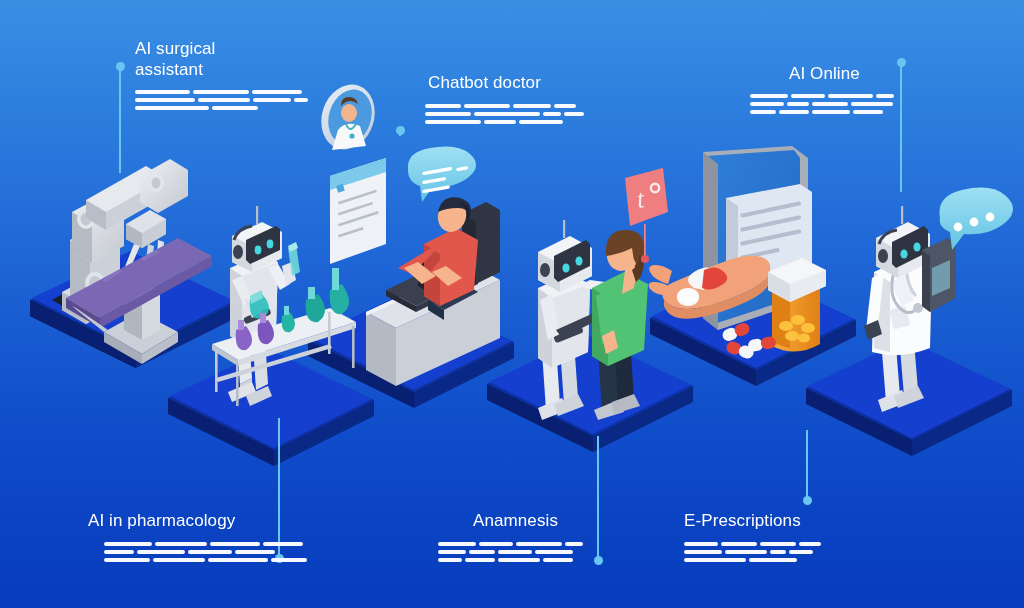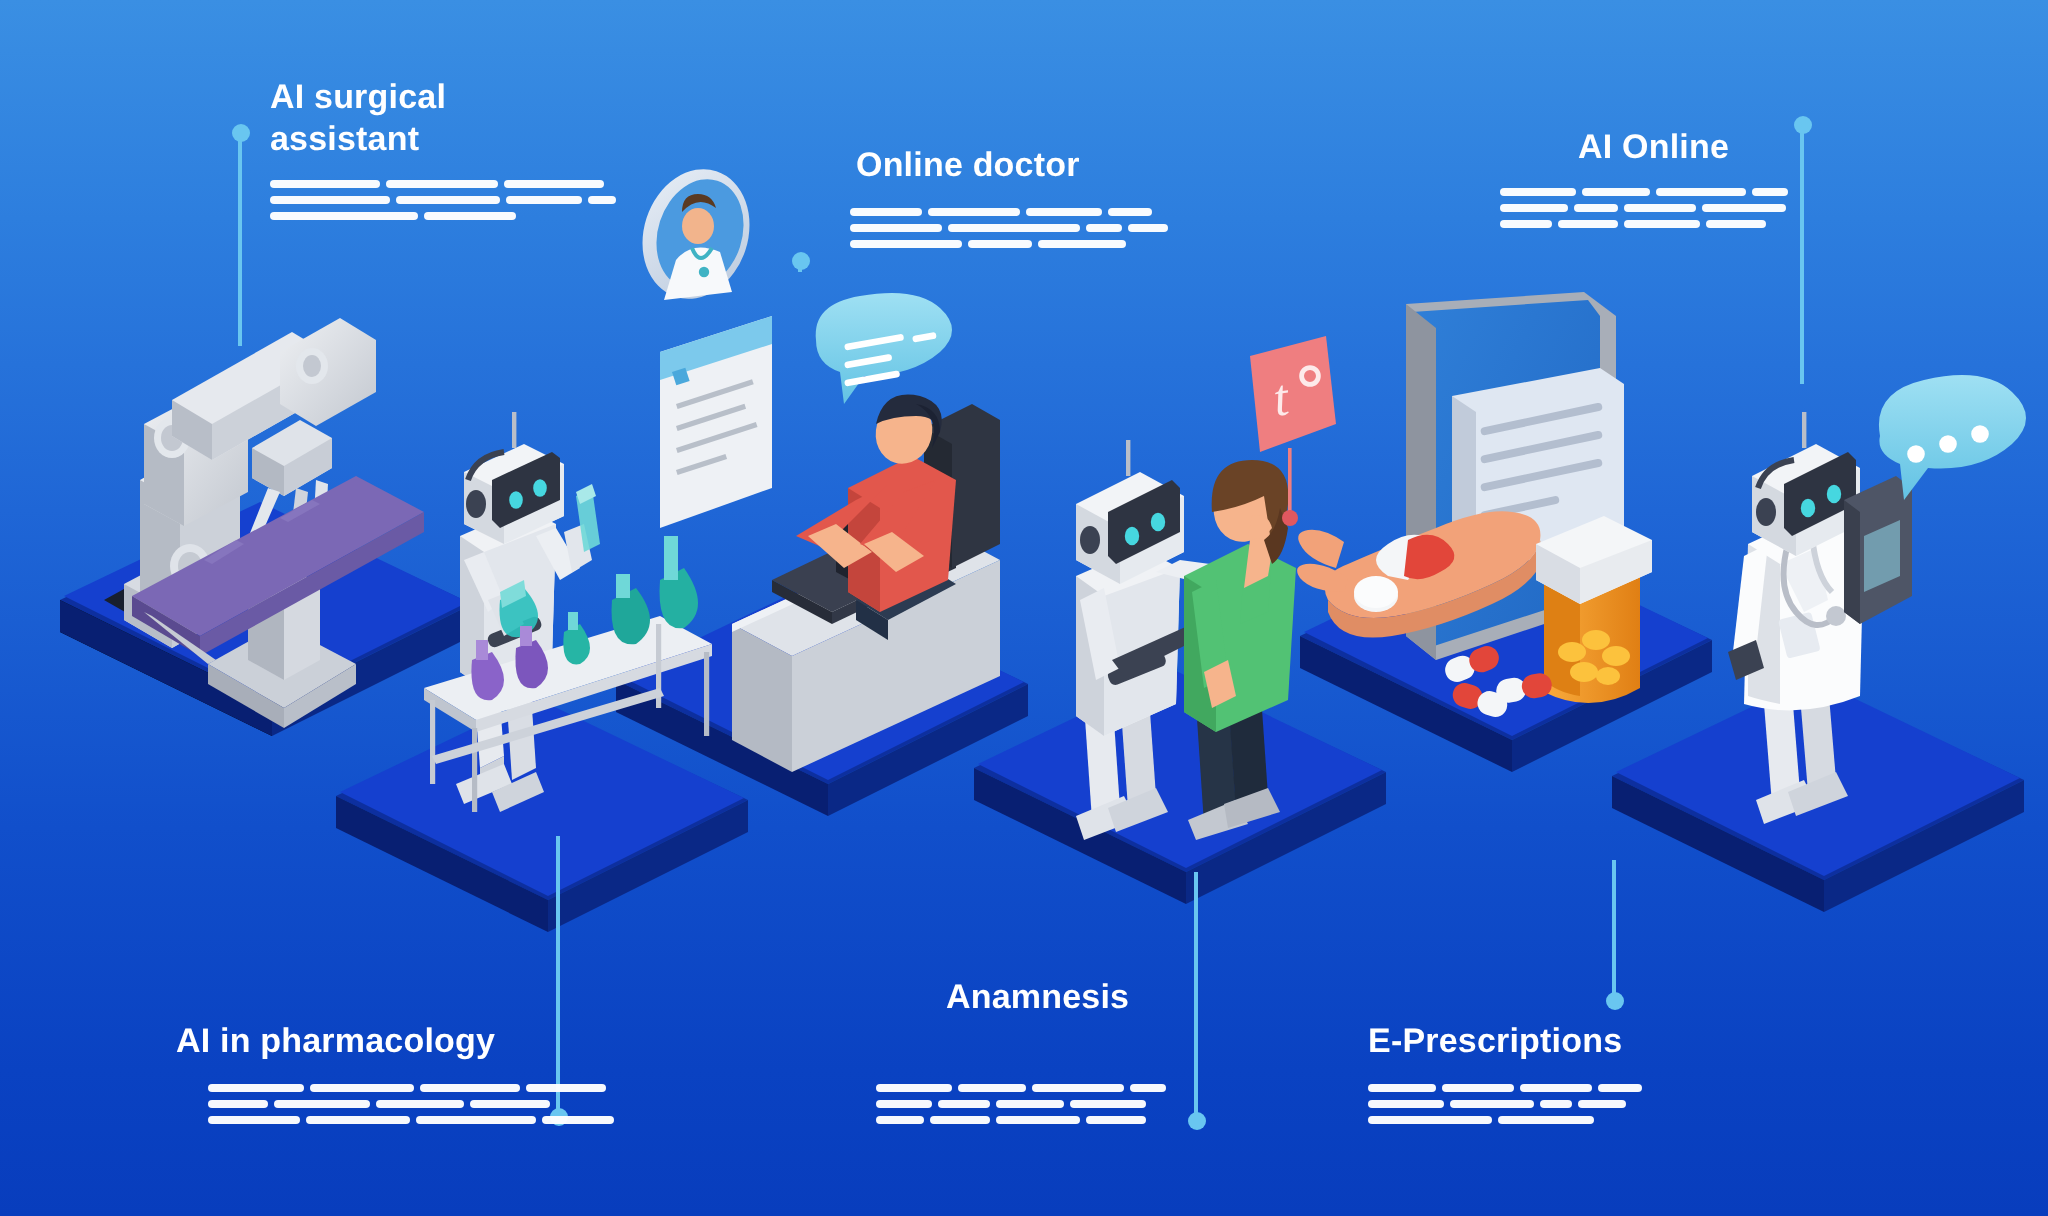--- a/index.html
+++ b/index.html
@@ -6,21 +6,21 @@
   html,body { width:1024px; height:608px; overflow:hidden; }
   body {
     font-family:"Liberation Sans", sans-serif;
     background:linear-gradient(180deg,#3a8fe3 0%,#2d7ede 18%,#1f66d6 42%,#114fcb 68%,#0a42c2 88%,#083dbd 100%);
     position:relative;
   }
   #stage { position:absolute; inset:0; }
   svg.layer { position:absolute; left:0; top:0; width:1024px; height:608px; overflow:visible; }
 
   .label {
-    position:absolute; color:#ffffff; font-size:17px; font-weight:700;
+    position:absolute; color:#ffffff; font-size:17px; font-weight:400;
     letter-spacing:.1px; line-height:21px; white-space:pre-line;
   }
   .bars { position:absolute; }
   .bar { background:#ffffff; border-radius:2.5px; height:4px; display:inline-block;
          margin:0 3px 4px 0; vertical-align:top; opacity:.97; }
   .barrow { display:block; white-space:nowrap; font-size:0; }
   .conn-line { position:absolute; background:#69c6f0; width:2px; }
   .conn-dot { position:absolute; width:9px; height:9px; border-radius:50%; background:#69c6f0; }
 </style>
 </head>
@@ -470,39 +470,39 @@
       <div class="conn-dot" style="left: 802.5px; top: 496px;"></div>
     </div>
   <div id="labels">
       <div class="label" style="left: 135px; top: 38px;">AI surgical
 assistant</div>
       <div class="bars" style="left: 135px; top: 90px;">
         <span class="barrow"><span class="bar" style="width: 55px;"></span><span class="bar" style="width: 56px;"></span><span class="bar" style="width: 50px;"></span></span>
         <span class="barrow"><span class="bar" style="width: 60px;"></span><span class="bar" style="width: 52px;"></span><span class="bar" style="width: 38px;"></span><span class="bar" style="width: 14px;"></span></span>
         <span class="barrow"><span class="bar" style="width: 74px;"></span><span class="bar" style="width: 46px;"></span></span>
       </div>
-      <div class="label" style="left: 428px; top: 72px;">Online doctor</div>
+      <div class="label" style="left: 428px; top: 72px;">Chatbot doctor</div>
       <div class="bars" style="left: 425px; top: 104px;">
         <span class="barrow"><span class="bar" style="width: 36px;"></span><span class="bar" style="width: 46px;"></span><span class="bar" style="width: 38px;"></span><span class="bar" style="width: 22px;"></span></span>
         <span class="barrow"><span class="bar" style="width: 46px;"></span><span class="bar" style="width: 66px;"></span><span class="bar" style="width: 18px;"></span><span class="bar" style="width: 20px;"></span></span>
         <span class="barrow"><span class="bar" style="width: 56px;"></span><span class="bar" style="width: 32px;"></span><span class="bar" style="width: 44px;"></span></span>
       </div>
       <div class="label" style="left: 789px; top: 63px;">AI Online</div>
       <div class="bars" style="left: 750px; top: 94px;">
         <span class="barrow"><span class="bar" style="width: 38px;"></span><span class="bar" style="width: 34px;"></span><span class="bar" style="width: 45px;"></span><span class="bar" style="width: 18px;"></span></span>
         <span class="barrow"><span class="bar" style="width: 34px;"></span><span class="bar" style="width: 22px;"></span><span class="bar" style="width: 36px;"></span><span class="bar" style="width: 42px;"></span></span>
         <span class="barrow"><span class="bar" style="width: 26px;"></span><span class="bar" style="width: 30px;"></span><span class="bar" style="width: 38px;"></span><span class="bar" style="width: 30px;"></span></span>
       </div>
       <div class="label" style="left: 88px; top: 510px;">AI in pharmacology</div>
       <div class="bars" style="left: 104px; top: 542px;">
         <span class="barrow"><span class="bar" style="width: 48px;"></span><span class="bar" style="width: 52px;"></span><span class="bar" style="width: 50px;"></span><span class="bar" style="width: 40px;"></span></span>
         <span class="barrow"><span class="bar" style="width: 30px;"></span><span class="bar" style="width: 48px;"></span><span class="bar" style="width: 44px;"></span><span class="bar" style="width: 40px;"></span></span>
         <span class="barrow"><span class="bar" style="width: 46px;"></span><span class="bar" style="width: 52px;"></span><span class="bar" style="width: 60px;"></span><span class="bar" style="width: 36px;"></span></span>
       </div>
-      <div class="label" style="left: 473px; top: 488px;">Anamnesis</div>
+      <div class="label" style="left: 473px; top: 510px;">Anamnesis</div>
       <div class="bars" style="left: 438px; top: 542px;">
         <span class="barrow"><span class="bar" style="width: 38px;"></span><span class="bar" style="width: 34px;"></span><span class="bar" style="width: 46px;"></span><span class="bar" style="width: 18px;"></span></span>
         <span class="barrow"><span class="bar" style="width: 28px;"></span><span class="bar" style="width: 26px;"></span><span class="bar" style="width: 34px;"></span><span class="bar" style="width: 38px;"></span></span>
         <span class="barrow"><span class="bar" style="width: 24px;"></span><span class="bar" style="width: 30px;"></span><span class="bar" style="width: 42px;"></span><span class="bar" style="width: 30px;"></span></span>
       </div>
       <div class="label" style="left: 684px; top: 510px;">E-Prescriptions</div>
       <div class="bars" style="left: 684px; top: 542px;">
         <span class="barrow"><span class="bar" style="width: 34px;"></span><span class="bar" style="width: 36px;"></span><span class="bar" style="width: 36px;"></span><span class="bar" style="width: 22px;"></span></span>
         <span class="barrow"><span class="bar" style="width: 38px;"></span><span class="bar" style="width: 42px;"></span><span class="bar" style="width: 16px;"></span><span class="bar" style="width: 24px;"></span></span>
         <span class="barrow"><span class="bar" style="width: 62px;"></span><span class="bar" style="width: 48px;"></span></span>

